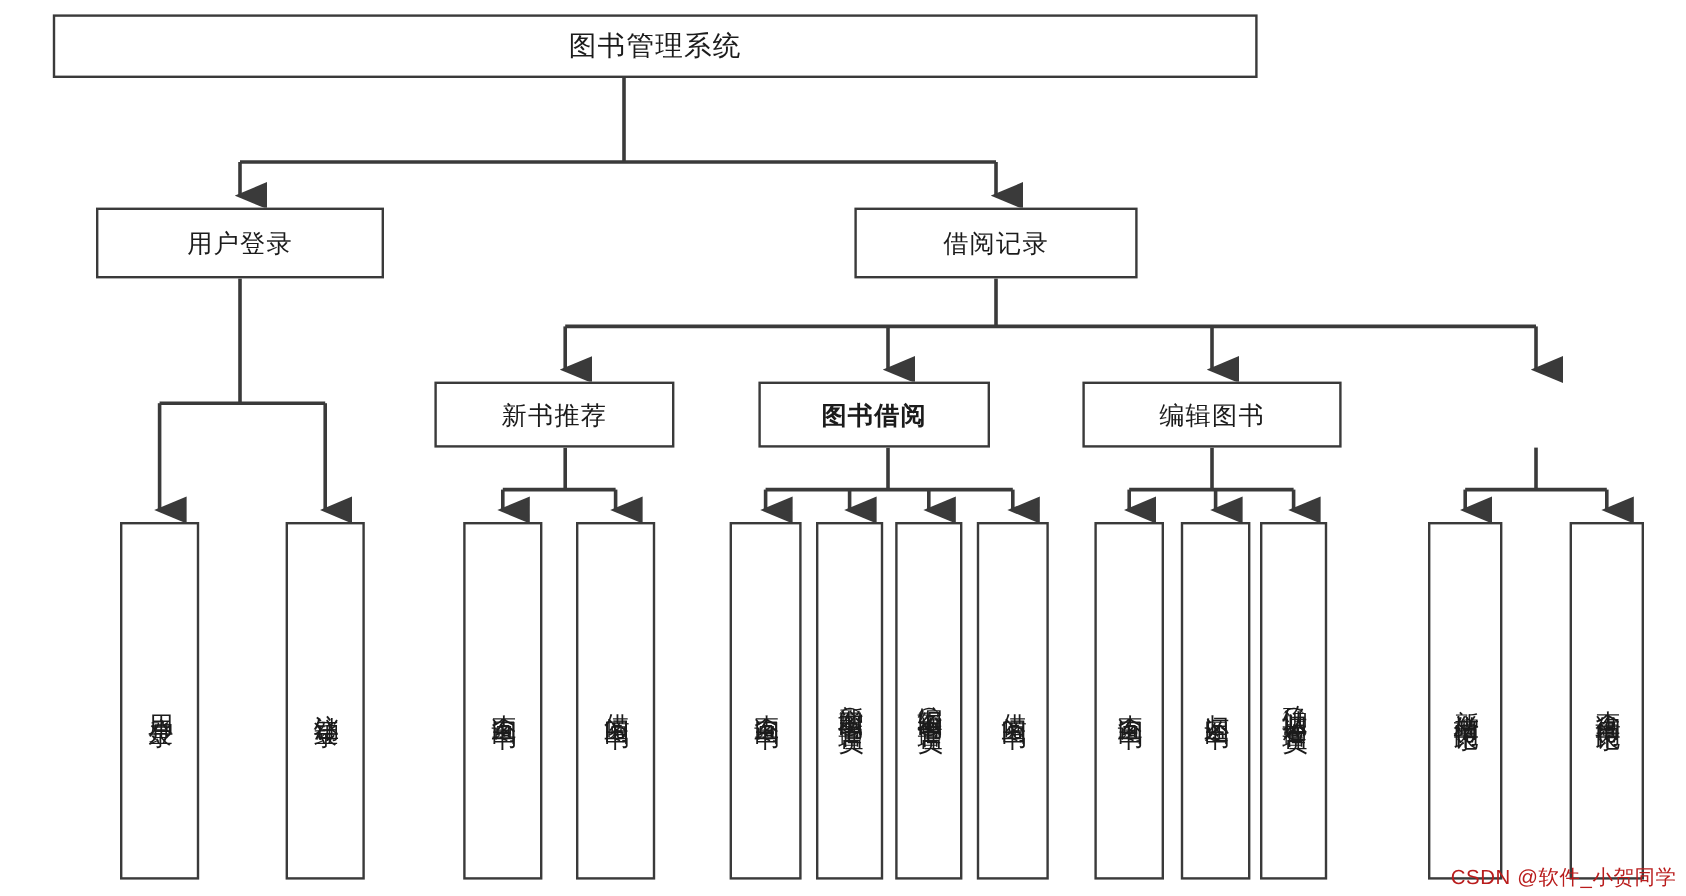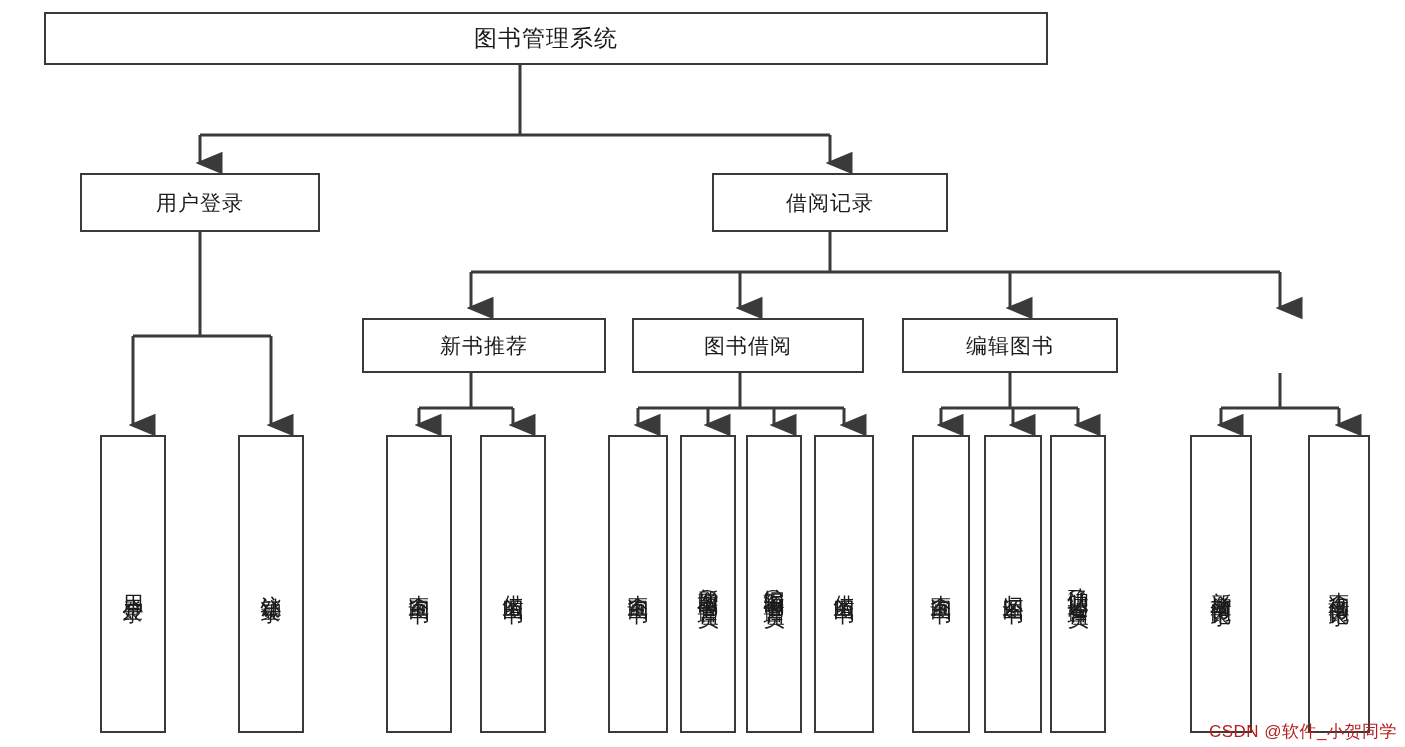--- a/index.html
+++ b/index.html
@@ -131,24 +131,24 @@
     <span class="hlabel">图书管理系统</span>
   </div>
 
   <div class="node lvl2" style="left: 80px; top: 173px; width: 240px; height: 59px;">
     <span class="hlabel">用户登录</span>
   </div>
   <div class="node lvl2" style="left: 712px; top: 173px; width: 236px; height: 59px;">
     <span class="hlabel">借阅记录</span>
   </div>
 
-  <div class="node lvl3" style="left: 362px; top: 318px; width: 244px; height: 55px;">
+  <div class="node lvl3" style="left: 362px; top: 318px; width: 200px; height: 55px;">
     <span class="hlabel">新书推荐</span>
   </div>
-  <div class="node lvl3" style="left: 632px; top: 318px; width: 232px; height: 55px;">
+  <div class="node lvl3" style="left: 632px; top: 318px; width: 193px; height: 55px; font-weight: bold;">
     <span class="hlabel">图书借阅</span>
   </div>
   <div class="node lvl3" style="left: 902px; top: 318px; width: 216px; height: 55px;">
     <span class="hlabel">编辑图书</span>
   </div>
 
   <div class="node leaf" style="left: 100px; top: 435px; width: 66px; height: 298px;">
     <span class="vlabel">用户登录</span>
   </div>
   <div class="node leaf" style="left: 238px; top: 435px; width: 66px; height: 298px;">

